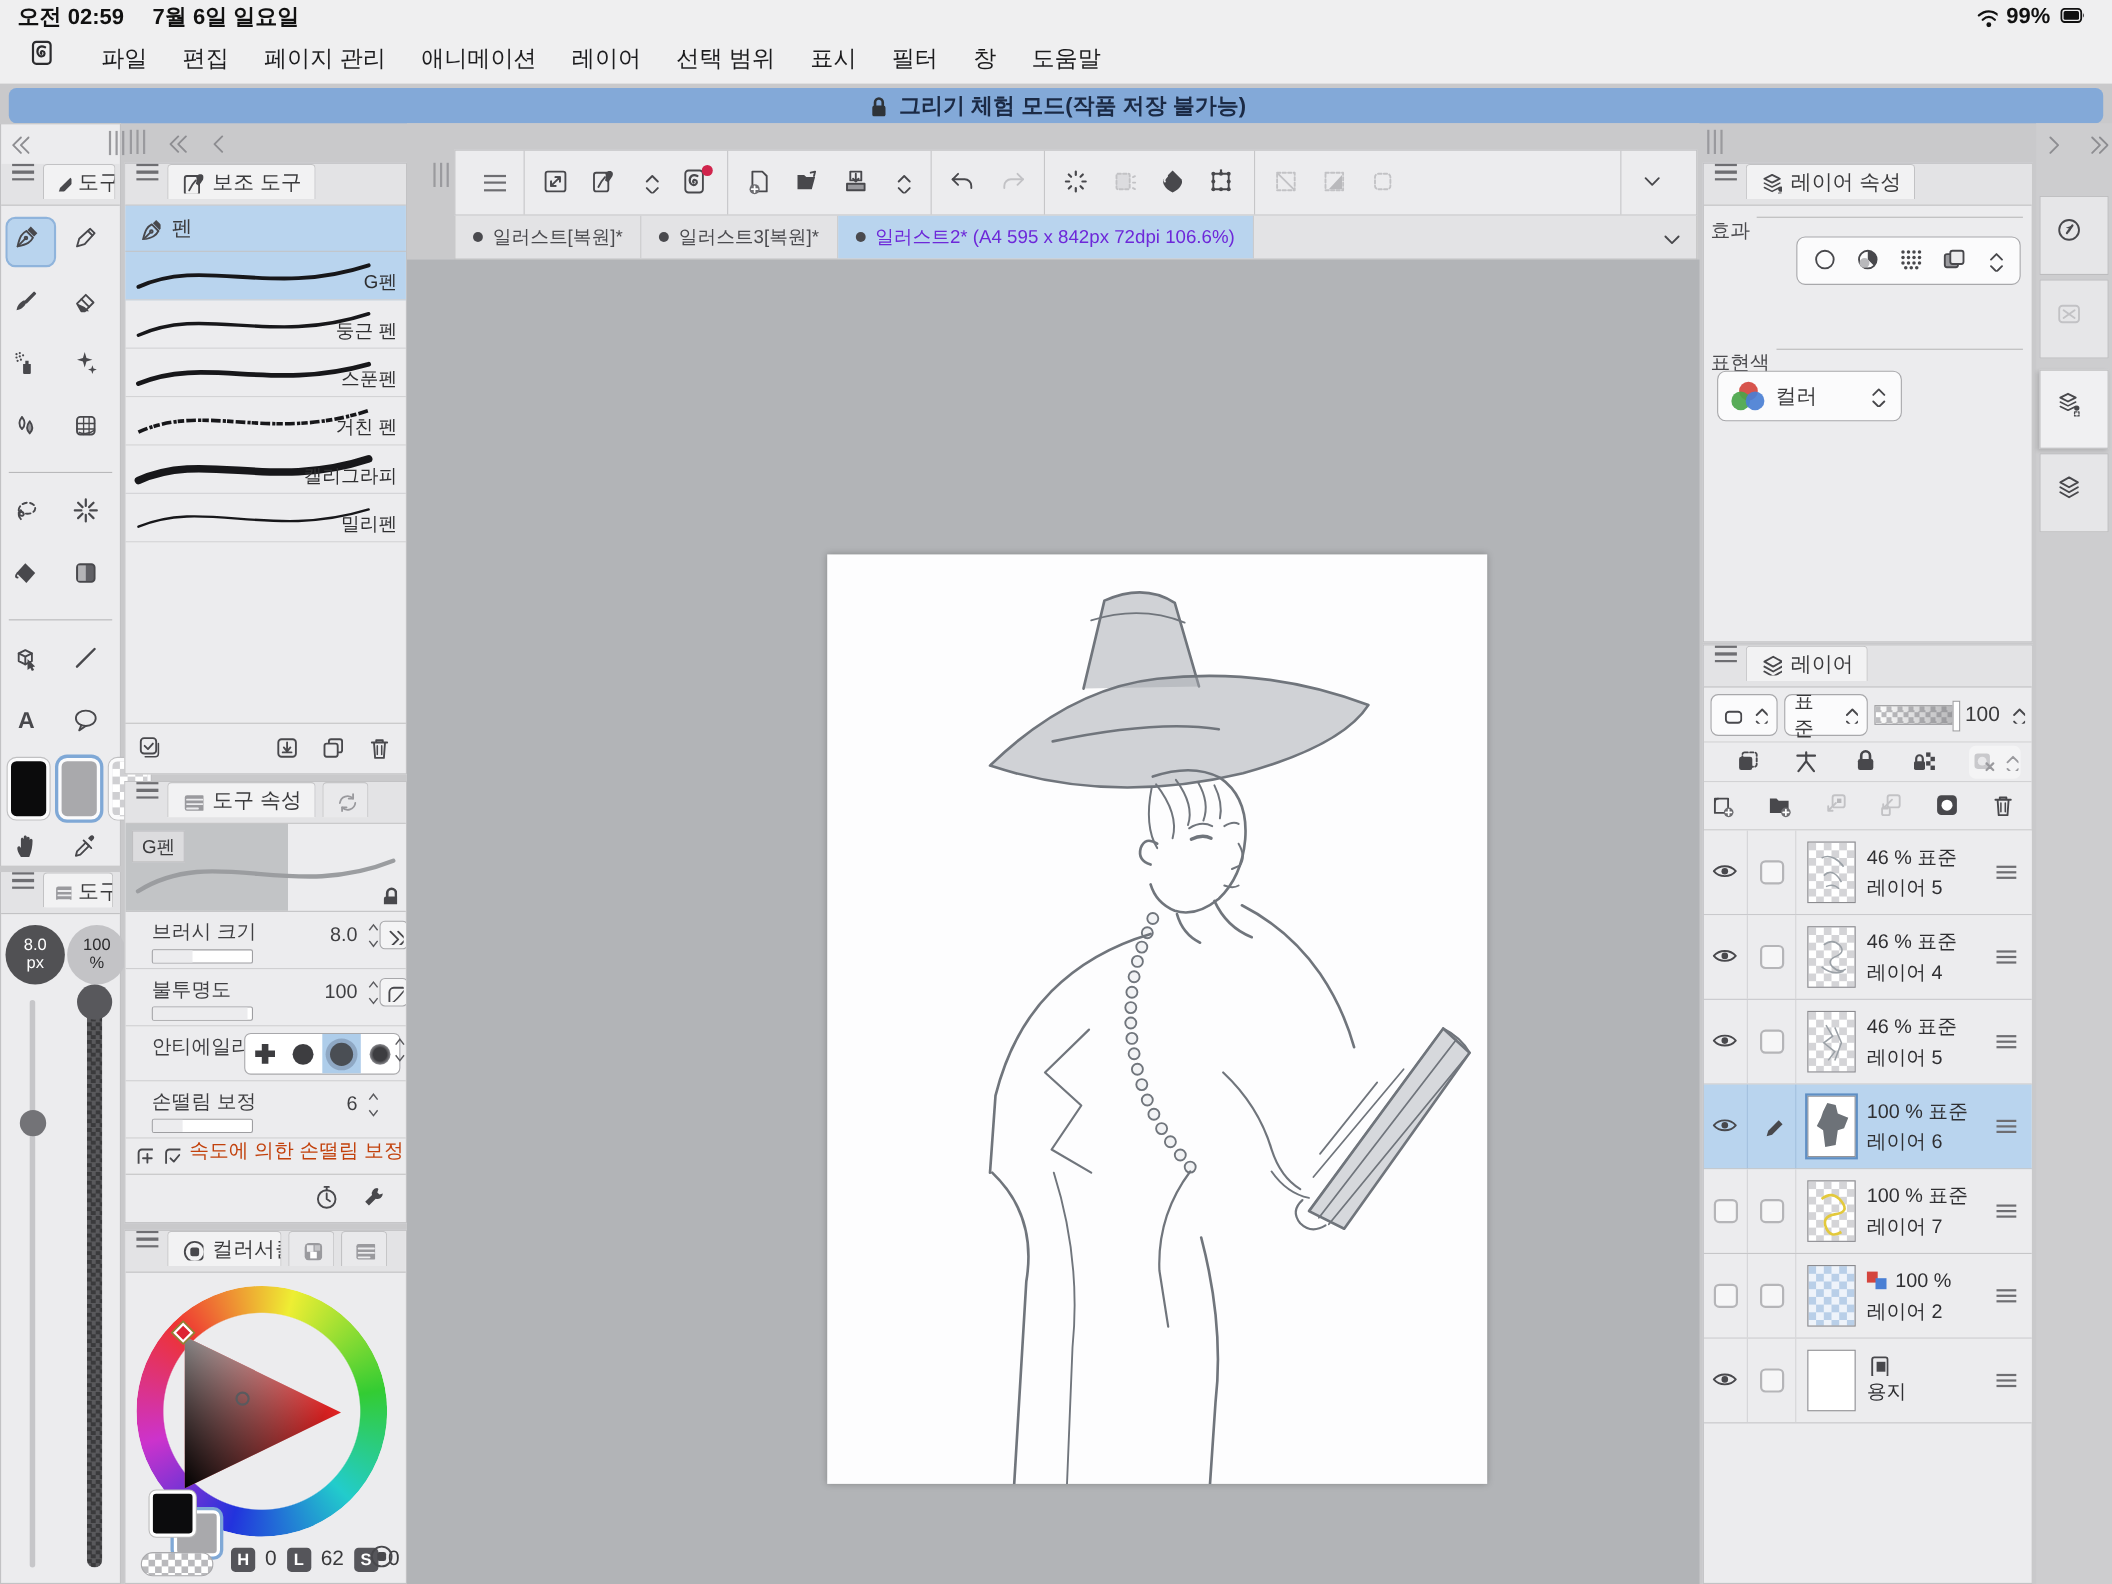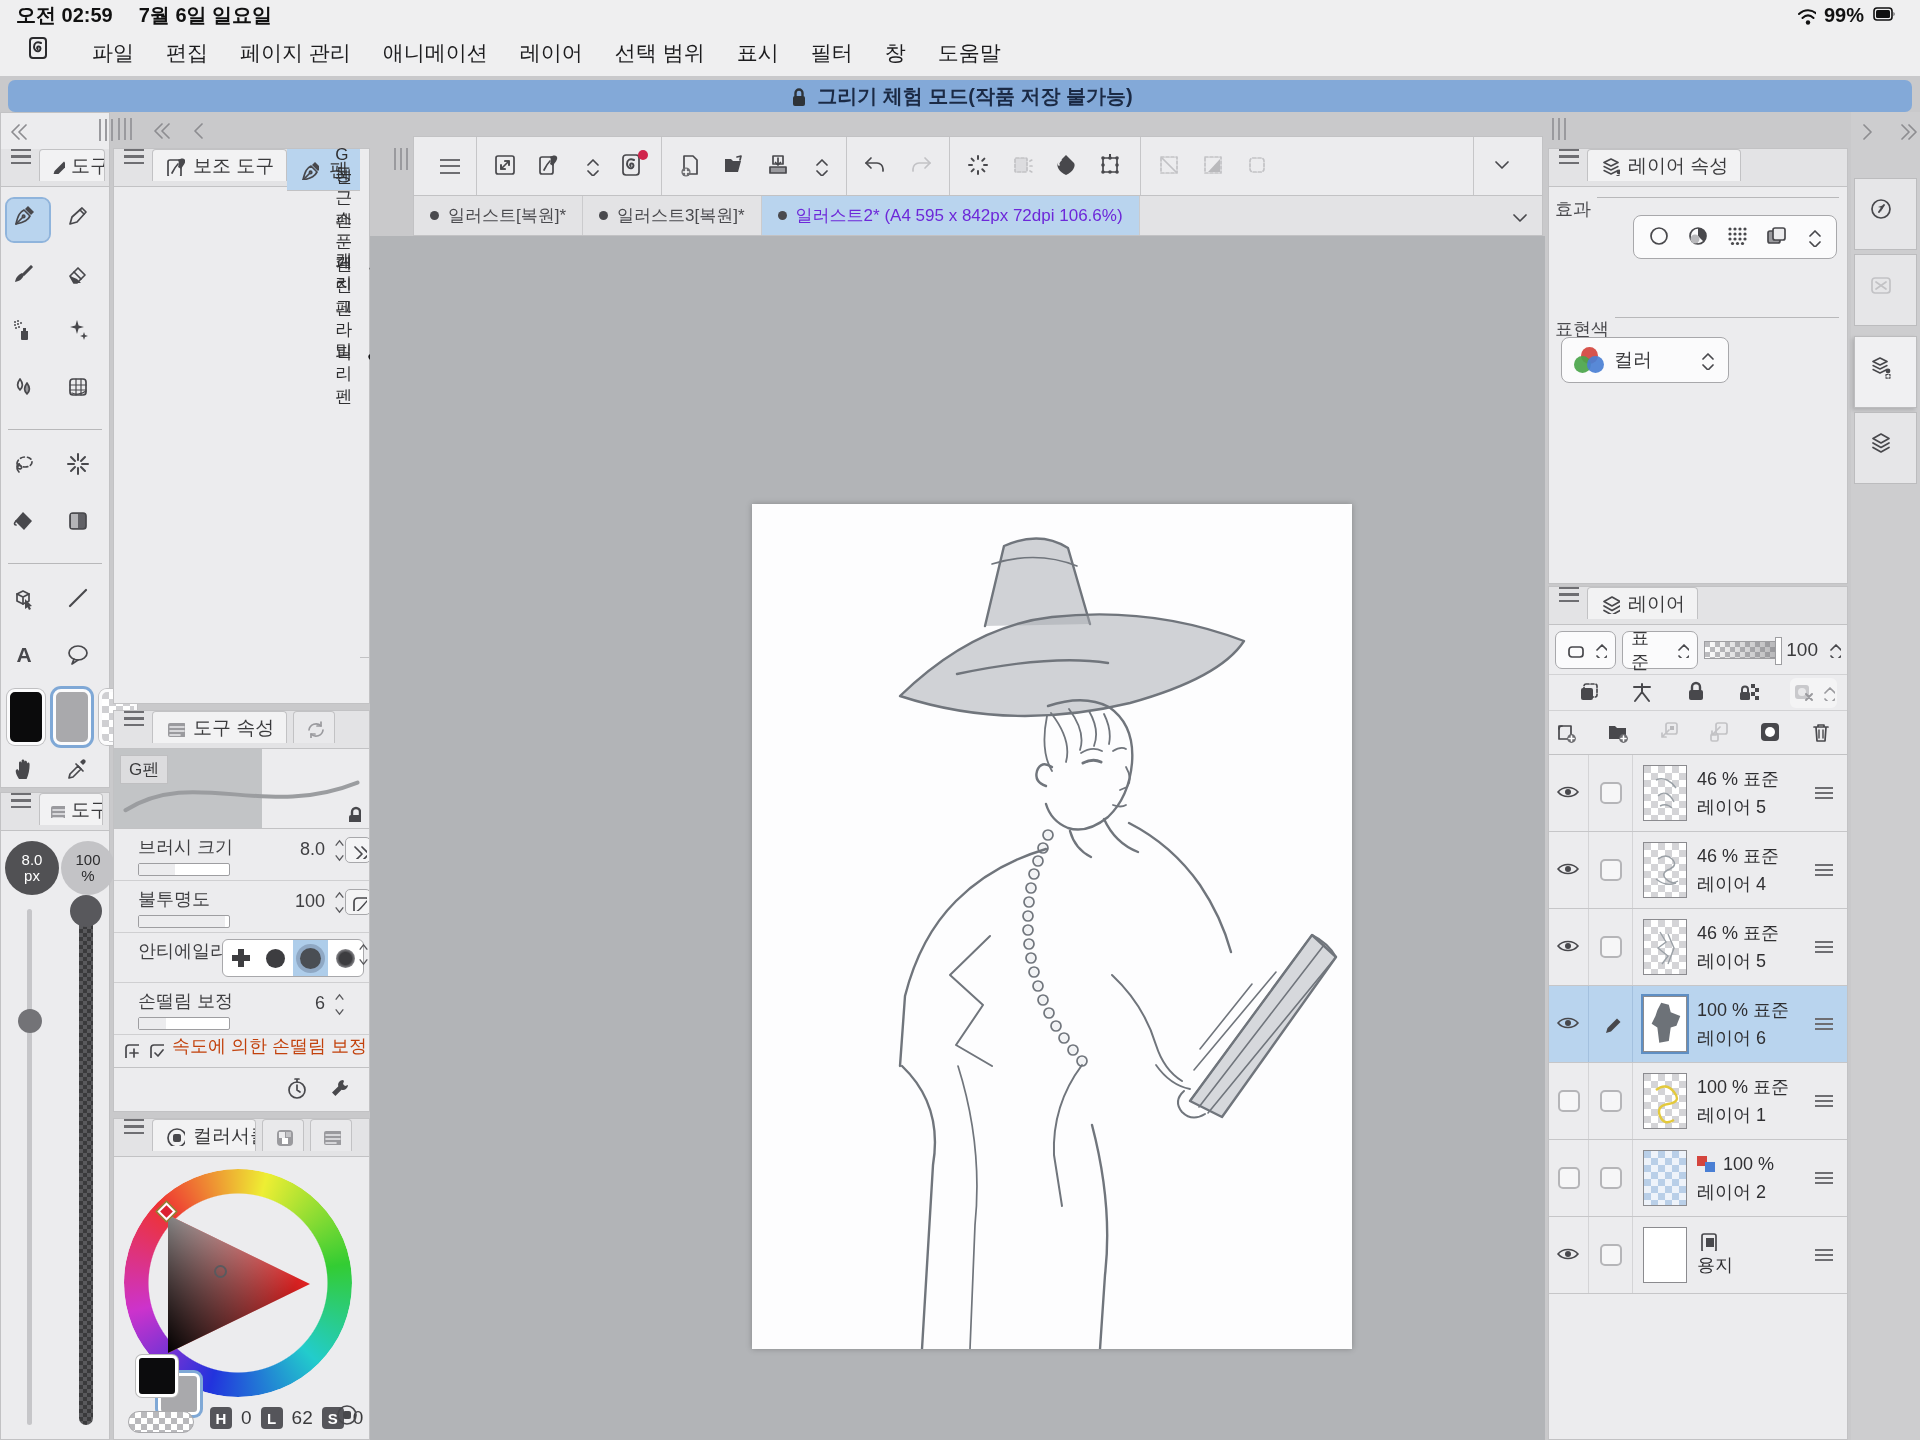--- a/index.html
+++ b/index.html
@@ -40,21 +40,21 @@
 
 .brushcol{left:0;top:792px;width:110px;height:648px}
 .bcirc{position:absolute;width:54px;height:54px;border-radius:50%;display:flex;flex-direction:column;align-items:center;justify-content:center;font-size:15px;line-height:16px}
 .bcirc.dark{background:#515154;color:#fff}
 .bcirc.lite{background:#c3c3c6;color:#2c2c2e}
 .vslider{position:absolute;width:5px;background:#c6c6c9;border-radius:3px}
 .vslider .knob{position:absolute;left:50%;transform:translateX(-50%);width:24px;height:24px;border-radius:50%;background:#737377}
 .vtrack2{position:absolute;width:14px;background:repeating-conic-gradient(#3a3a3c 0 25%,#59595c 0 50%) 0 0/8px 8px;border-radius:7px}
 .vtrack2 .knob{position:absolute;left:50%;transform:translateX(-50%);top:-14px;width:32px;height:32px;border-radius:50%;background:#58585c}
 
-.subtool{left:113px;top:148px;width:257px;height:556px;display:flex;flex-direction:row}
+.subtool{left:113px;top:148px;width:257px;height:556px;display:flex;flex-direction:column}
 .grouprow{height:42px;background:#b9d4ee;display:flex;align-items:center;gap:10px;padding:0 12px;font-size:19px;border-bottom:1px solid #c2c2c4}
 .penlist{flex:none}
 .penitem{height:44px;position:relative;border-bottom:1px solid #d3d3d5;display:flex;align-items:center}
 .penitem.sel{background:#b9d4ee}
 .penitem svg{position:absolute;left:4px;top:2px;width:225px;height:40px}
 .penitem .plabel{position:absolute;right:8px;bottom:4px;font-size:17px;color:#2f2f31}
 .stfoot{margin-top:auto;height:46px;border-top:1px solid #c2c2c4;display:flex;align-items:center;padding:0 10px;gap:14px}
 .stfoot .rgt{margin-left:auto;display:flex;gap:16px}
 
 .toolprop{left:113px;top:710px;width:257px;height:402px;display:flex;flex-direction:column;overflow:hidden}
@@ -1335,21 +1335,21 @@
       <div class="c2">
           <span class="emptybox"></span>
         </div>
       <div class="lthumb checker">
           <svg class="scribble" style="width:32px;height:44px;stroke:#e3c93c;stroke-width:2.4" viewBox="0 0 32 44">
             <path d="M6 10q10-8 18 2t-6 12q-12 2-8 12t14 4"></path>
           </svg>
         </div>
       <div class="linfo">
           <div class="l1">100 % 표준</div>
-          <div class="l1">레이어 1</div>
+          <div class="l1">레이어 7</div>
         </div>
       <div class="lhandle">
           <div class="hb"></div>
         </div>
     </div>
 
     <div class="lrow">
       <div class="c1">
           <span class="emptybox"></span>
         </div>

